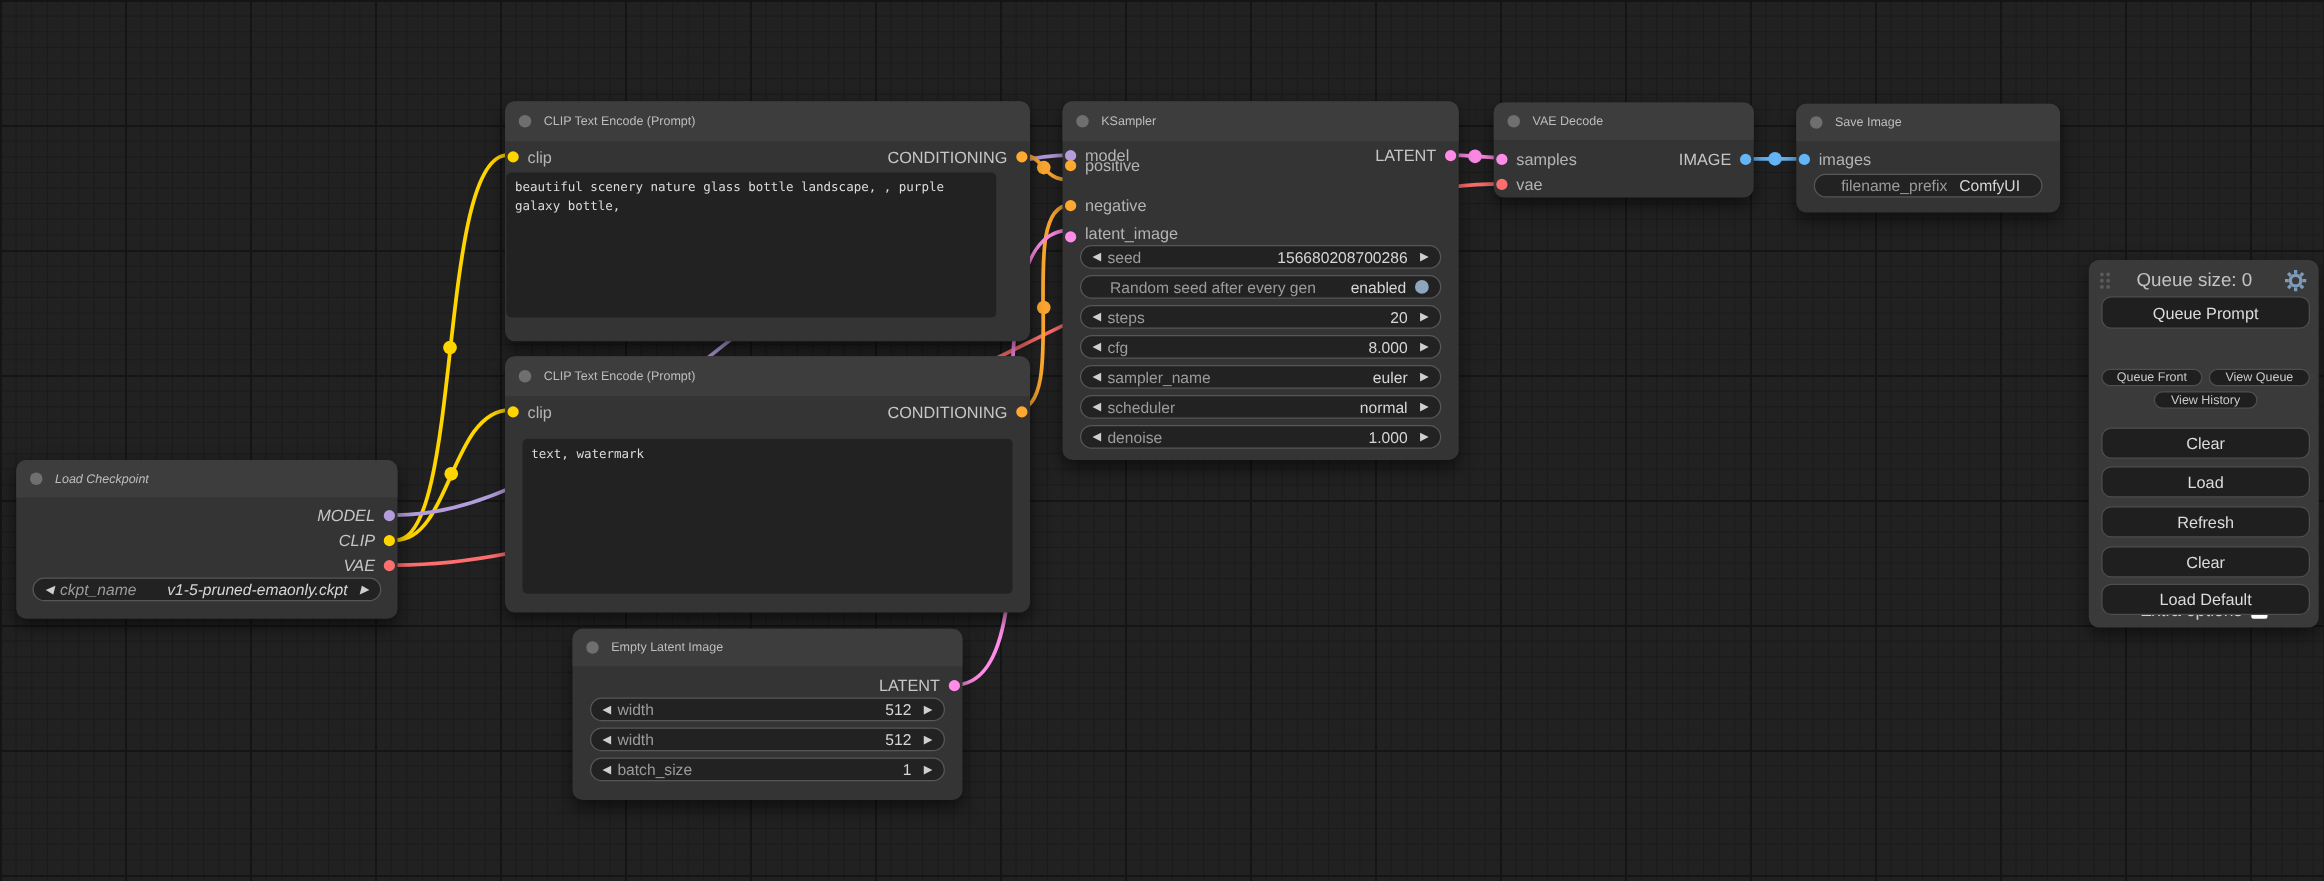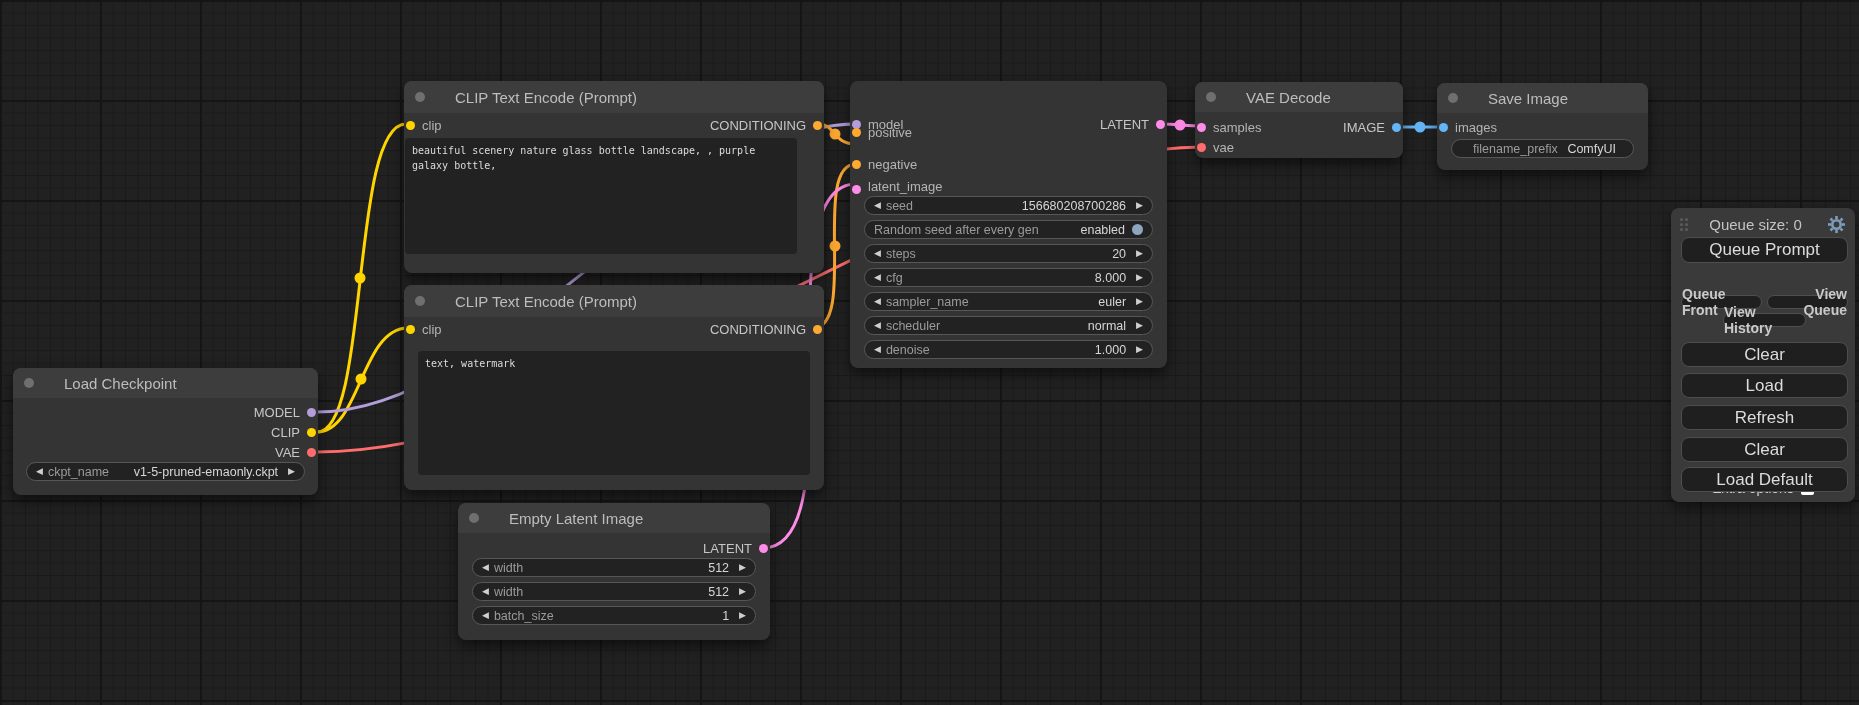--- a/index.html
+++ b/index.html
@@ -12,21 +12,21 @@
       linear-gradient(#1a1a1a 1px, transparent 1px),
       linear-gradient(90deg,#1a1a1a 1px, transparent 1px);
     background-size:100px 100px,100px 100px,12.5px 12.5px,12.5px 12.5px;
     font-family:"Liberation Sans",sans-serif;
   }
   #wires{position:absolute;left:0;top:0;width:1859px;height:705px;}
   #wires path{fill:none;stroke-width:3;stroke-linecap:round;}
   .node{position:absolute;background:#343434;border-radius:8px;
     box-shadow:0 6px 14px rgba(0,0,0,.55);}
   .node-title{height:30px;background:#3d3d3d;border-radius:8px 8px 0 0;
-    display:flex;align-items:center;padding:0 11px;color:#bdbdbd;font-size:15px;gap:20px;}
+    display:flex;align-items:center;padding:0 11px;color:#bdbdbd;font-size:10px;}
   .title-dot{width:10px;height:10px;border-radius:50%;background:#6f6f6f;margin-right:10px;flex:0 0 auto;}
   .slot{position:absolute;height:20px;display:flex;align-items:center;font-size:13px;color:#b4b4b4;}
   .slot.in{left:2px;}
   .slot.out{right:2px;}
   .slot-dot{width:9px;height:9px;border-radius:50%;flex:0 0 auto;}
   .slot.in .slot-dot{margin-right:7px;}
   .slot.out .slot-dot{margin-left:7px;}
   .slot.out{color:#c6c6c6;}
   .widget{position:absolute;height:19px;background:#222;border:1px solid #575757;
     border-radius:10px;display:flex;align-items:center;padding:0 9px;font-size:12.5px;box-sizing:border-box;}
@@ -41,22 +41,22 @@
   
   #queue-panel{position:absolute;left:1671px;top:208px;width:184px;height:294px;
     background:#3a3a3a;border-radius:8px;box-shadow:0 6px 14px rgba(0,0,0,.5);}
   .qp-header{position:absolute;left:0;top:6px;width:100%;height:20px;
     display:flex;align-items:center;}
   .qp-size{flex:1;text-align:center;color:#c3c3c3;font-size:15px;}
   .drag-handle{display:grid;grid-template-columns:3px 3px;grid-gap:2px;margin-left:9px;width:8px;}
   .drag-handle i{width:3px;height:3px;border-radius:50%;background:#5c5c5c;}
   .qp-btn{position:absolute;background:#1f1f1f;border:1px solid #4e4e4e;border-radius:8px;
     color:#dcdcdc;display:flex;align-items:center;justify-content:center;box-sizing:border-box;}
-  .qp-big{left:10px;width:167px;height:25px;font-size:17px;}
-  .qp-small{height:14px;font-size:14px;border-radius:7px;color:#c9c9c9;font-weight:bold;}
+  .qp-big{left:10px;width:167px;height:25px;font-size:13px;}
+  .qp-small{height:14px;font-size:10px;border-radius:7px;color:#c9c9c9;}
   .extra-row{position:absolute;left:0;top:272px;width:100%;display:flex;align-items:center;justify-content:center;color:#d0d0d0;font-size:14px;}
   .checkbox{width:13px;height:13px;background:#fff;border-radius:2px;margin-left:7px;}
   .gear{margin-right:9px;margin-left:4px;display:flex;}
 </style>
 </head>
 <body>
 
 <div id="canvas">
 
   <svg id="wires">
@@ -70,21 +70,21 @@
     <path d="M1158,124 C 1178,124 1185,126 1203,126" stroke="#ff8ce8"></path>
     <path d="M1392,127 C 1410,127 1429,127 1447,127" stroke="#64b5f6"></path>
     <circle cx="360" cy="278" r="5.5" fill="#ffd500"></circle>
     <circle cx="361" cy="379" r="5.5" fill="#ffd500"></circle>
     <circle cx="835" cy="134" r="5.5" fill="#ffa931"></circle>
     <circle cx="835" cy="246" r="5.5" fill="#ffa931"></circle>
     <circle cx="1180" cy="125" r="5.5" fill="#ff8ce8"></circle>
     <circle cx="1420" cy="127" r="5.5" fill="#64b5f6"></circle>
   </svg>
 
-  <div class="node" style="left:13px;top:368px;width:305px;height:127px;">
+  <div class="node" style="left:13px;top:368px;width:305px;height:127px;font-style:italic;">
     <div class="node-title">
       <span class="title-dot"></span>
       <span>Load Checkpoint</span>
     </div>
     <div class="slot out" style="top:34px;">
       <span>MODEL</span>
       <span class="slot-dot" style="background: rgb(179, 157, 219);"></span>
     </div>
     <div class="slot out" style="top:54px;">
       <span>CLIP</span>
@@ -128,20 +128,24 @@
       <span>clip</span>
     </div>
     <div class="slot out" style="top:34px;">
       <span>CONDITIONING</span>
       <span class="slot-dot" style="background: rgb(255, 169, 49);"></span>
     </div>
     <div class="prompt-box" style="left:14px;top:66px;width:392px;height:124px;">text, watermark</div>
   </div>
 
   <div class="node" style="left:850px;top:81px;width:317px;height:287px;">
+    <div class="node-title" style="height:32px;">
+      <span class="title-dot"></span>
+      <span>KSampler</span>
+    </div>
     <div class="slot out" style="top:33px;">
       <span>LATENT</span>
       <span class="slot-dot" style="background: rgb(255, 140, 232);"></span>
     </div>
     <div class="slot in" style="top:33px;">
       <span class="slot-dot" style="background: rgb(179, 157, 219);"></span>
       <span>model</span>
     </div>
     <div class="slot in" style="top:41px;">
       <span class="slot-dot" style="background: rgb(255, 169, 49);"></span>
@@ -156,21 +160,21 @@
       <span>latent_image</span>
     </div>
 
     <div class="widget" style="left:14px;top:115px;width:289px;">
       <span class="w-arrow">◀</span>
       <span class="w-label">seed</span>
       <span class="w-value">156680208700286</span>
       <span class="w-arrow right">▶</span>
     </div>
     <div class="widget" style="left:14px;top:139px;width:289px;">
-      <span class="w-label" style="margin-left:0;">Random seed after every gen</span>
+      <span class="w-label" style="margin-left:14px;">Random seed after every gen</span>
       <span class="w-value">enabled</span>
       <span class="toggle-dot" style="background: rgb(142, 166, 189);"></span>
     </div>
     <div class="widget" style="left:14px;top:163px;width:289px;">
       <span class="w-arrow">◀</span>
       <span class="w-label">steps</span>
       <span class="w-value">20</span>
       <span class="w-arrow right">▶</span>
     </div>
     <div class="widget" style="left:14px;top:187px;width:289px;">

